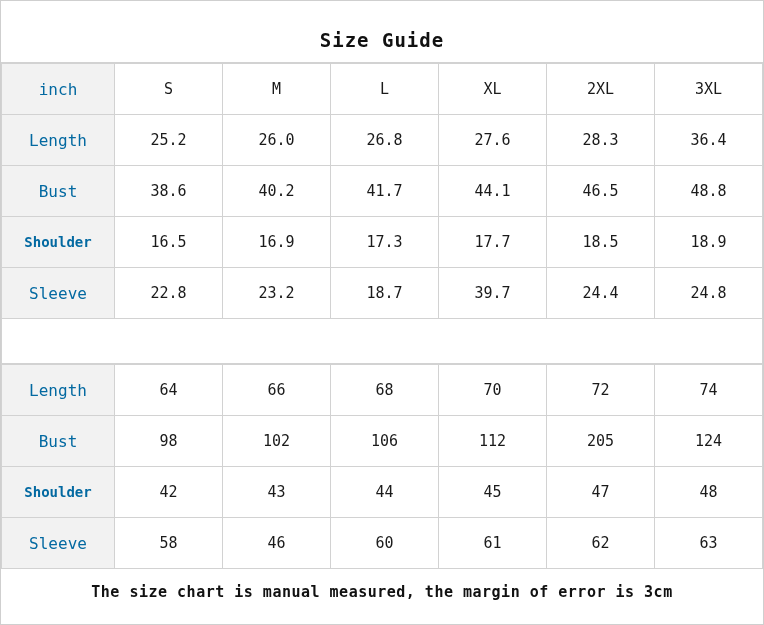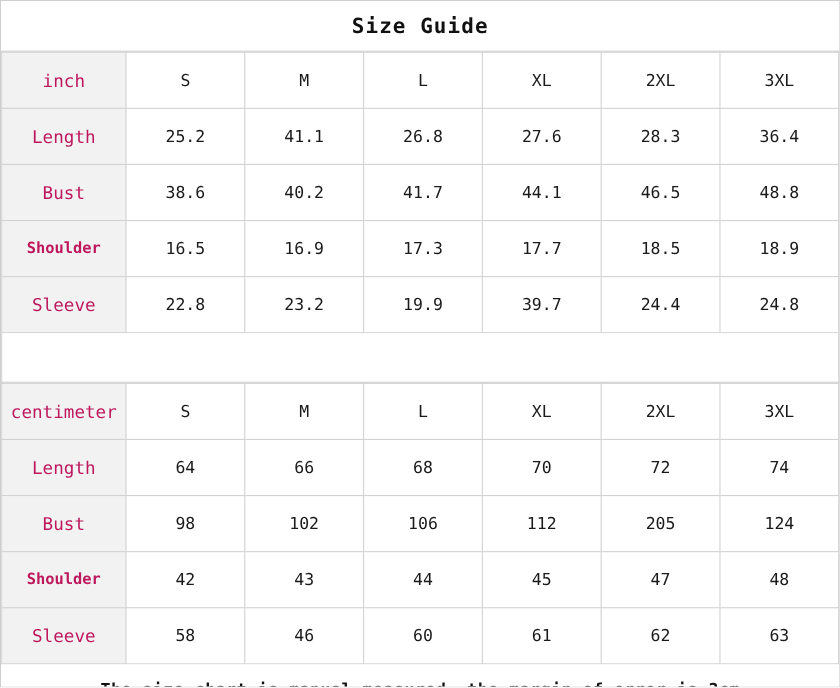--- a/index.html
+++ b/index.html
@@ -21,41 +21,42 @@
   }
   .title {
     text-align: center;
     font-family: "DejaVu Sans Mono", monospace;
     font-size: 19px;
     font-weight: bold;
     letter-spacing: 1px;
     color: #111111;
     padding: 12px 0 11px 0;
     background: #ffffff;
+    margin-top: 16px;
   }
   table.size-table {
     width: 100%;
     border-collapse: collapse;
     table-layout: fixed;
   }
   table.size-table td {
     border: 1px solid #d2d2d2;
     height: 48px;
     text-align: center;
     vertical-align: middle;
     font-family: "DejaVu Sans Mono", monospace;
     font-size: 15px;
     color: #1a1a1a;
     background: #ffffff;
   }
   table.size-table td.rowhead {
     background: #f2f2f2;
     width: 110px;
     font-size: 16px;
-    color: #be185d;
+    color: #0369a1;
   }
   table.size-table td.rowhead.bold {
     font-weight: bold;
     font-size: 14px;
   }
   table.size-table tr.header-row td {
     background: #f2f2f2;
     font-size: 15px;
   }
   table.size-table tr.header-row td.rowhead {
@@ -103,21 +104,21 @@
           <td class="sizecol">S</td>
           <td class="sizecol">M</td>
           <td class="sizecol">L</td>
           <td class="sizecol">XL</td>
           <td class="sizecol">2XL</td>
           <td class="sizecol">3XL</td>
         </tr>
         <tr>
           <td class="rowhead">Length</td>
           <td>25.2</td>
-          <td>41.1</td>
+          <td>26.0</td>
           <td>26.8</td>
           <td>27.6</td>
           <td>28.3</td>
           <td>36.4</td>
         </tr>
         <tr>
           <td class="rowhead">Bust</td>
           <td>38.6</td>
           <td>40.2</td>
           <td>41.7</td>
@@ -131,41 +132,32 @@
           <td>16.9</td>
           <td>17.3</td>
           <td>17.7</td>
           <td>18.5</td>
           <td>18.9</td>
         </tr>
         <tr>
           <td class="rowhead">Sleeve</td>
           <td>22.8</td>
           <td>23.2</td>
-          <td>19.9</td>
+          <td>18.7</td>
           <td>39.7</td>
           <td>24.4</td>
           <td>24.8</td>
         </tr>
       </tbody>
     </table>
 
     <div class="spacer-block"></div>
 
     <table class="size-table">
       <tbody>
-        <tr class="header-row">
-          <td class="rowhead">centimeter</td>
-          <td class="sizecol">S</td>
-          <td class="sizecol">M</td>
-          <td class="sizecol">L</td>
-          <td class="sizecol">XL</td>
-          <td class="sizecol">2XL</td>
-          <td class="sizecol">3XL</td>
-        </tr>
         <tr>
           <td class="rowhead">Length</td>
           <td>64</td>
           <td>66</td>
           <td>68</td>
           <td>70</td>
           <td>72</td>
           <td>74</td>
         </tr>
         <tr>

